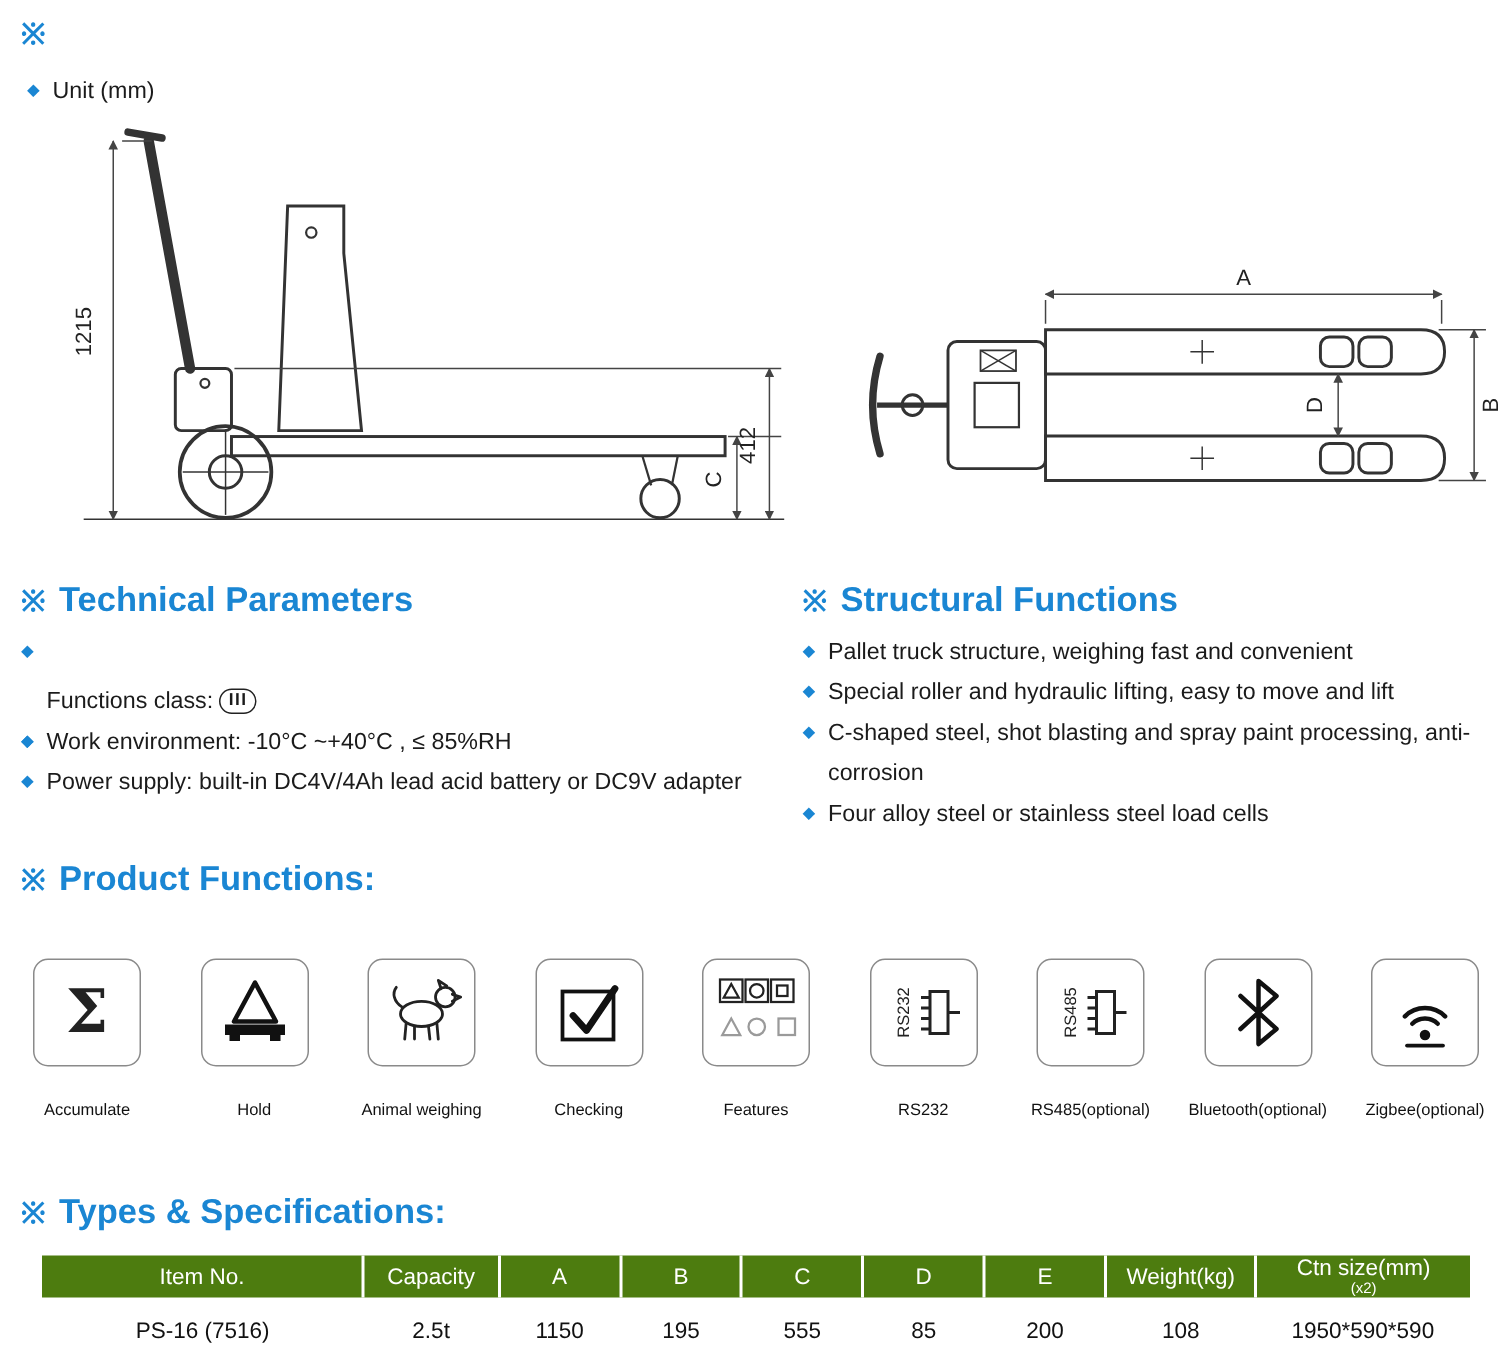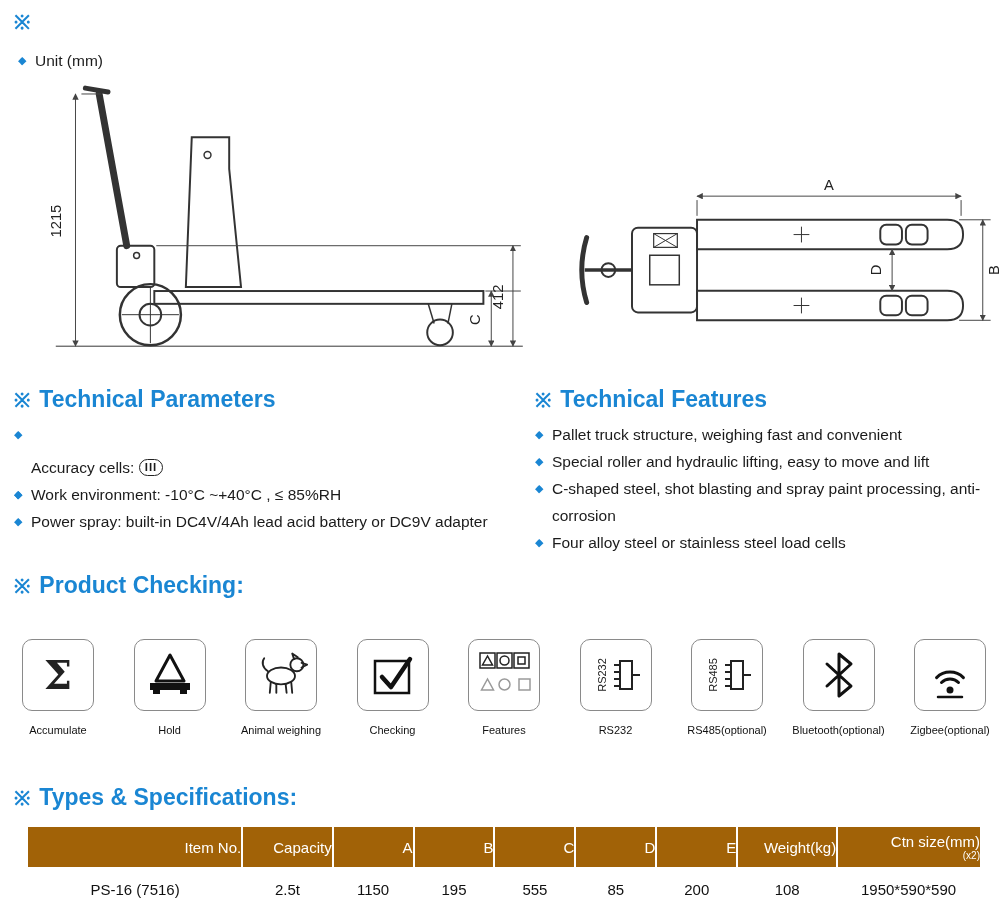--- a/index.html
+++ b/index.html
@@ -34,28 +34,28 @@
   #col-right { flex: 1; padding-left: 30px; padding-right: 8px; }
   #col-left .section-title, #col-right .section-title { margin-bottom: 8px; }
   
   #fn-title { margin: 16px 0 0 14px; }
   #fn-row { display: flex; justify-content: space-between; margin: 40px 14px 0; }
   .fn-cell { width: 88px; display: flex; flex-direction: column; align-items: center; }
   .fn-box {
     width: 72px; height: 72px; border: 1px solid #8a8a8a; border-radius: 10px;
     display: flex; align-items: center; justify-content: center; background:#fff;
   }
-  .fn-label { margin-top: 13px; font-size: 11px; white-space: nowrap; color:#111; }
+  .fn-label { margin-top: 23px; font-size: 11px; white-space: nowrap; color:#111; }
   .sigma { font-family: "DejaVu Serif", serif; font-size: 40px; font-weight: 700; line-height: 1; }
   
   #specs-title { margin: 48px 0 0 14px; }
   #specs-table { width: 952px; margin: 16px 28px 0; border-collapse: collapse; }
   #specs-table th {
-    background: #a16207; color: #fff; font-weight: 400; font-size: 15px;
-    height: 40px; border-left: 2px solid #fff; text-align: right; vertical-align: middle;
+    background: #4d7c0f; color: #fff; font-weight: 400; font-size: 15px;
+    height: 28px; border-left: 2px solid #fff; text-align: center; vertical-align: middle;
   }
   #specs-table th:first-child { border-left: none; }
   #specs-table td {
     text-align: center; font-size: 15px; height: 46px; color:#111;
     border-bottom: 1px solid #cfe0f0; vertical-align: middle;
   }
   .ctn-sub { font-size: 10px; line-height: 1.1; }
   
   svg text { font-family: "Liberation Sans", sans-serif; fill: #222; }
   .dim { stroke: #444; stroke-width: 1; fill: none; }
@@ -162,40 +162,40 @@
 </div>
 
 <div id="params-cols">
   <div id="col-left">
     <h2 class="section-title">
       <span class="marker">※</span>
       <span>Technical Parameters</span>
     </h2>
     <div class="bullet-row">
       <span class="diamond">◆</span>
-      <span>Accuracy cells:</span>
+      <span>Functions class:</span>
       <span class="badge-oval">III</span>
     </div>
     <div class="bullet-row">
       <span class="diamond">◆</span>
     </div>
     <div class="bullet-row">
       <span class="diamond">◆</span>
       <span>Work environment: -10°C ~+40°C , ≤ 85%RH</span>
     </div>
     <div class="bullet-row">
       <span class="diamond">◆</span>
-      <span>Power spray: built-in DC4V/4Ah lead acid battery or DC9V adapter</span>
+      <span>Power supply: built-in DC4V/4Ah lead acid battery or DC9V adapter</span>
     </div>
   </div>
 
   <div id="col-right">
     <h2 class="section-title">
       <span class="marker">※</span>
-      <span>Technical Features</span>
+      <span>Structural Functions</span>
     </h2>
     <div class="bullet-row">
       <span class="diamond">◆</span>
       <span>Pallet truck structure, weighing fast and convenient</span>
     </div>
     <div class="bullet-row">
       <span class="diamond">◆</span>
       <span>Special roller and hydraulic lifting, easy to move and lift</span>
     </div>
     <div class="bullet-row">
@@ -204,21 +204,21 @@
     </div>
     <div class="bullet-row">
       <span class="diamond">◆</span>
       <span>Four alloy steel or stainless steel load cells</span>
     </div>
   </div>
 </div>
 
 <h2 class="section-title" id="fn-title">
   <span class="marker">※</span>
-  <span>Product Checking:</span>
+  <span>Product Functions:</span>
 </h2>
 
 <div id="fn-row">
 
   <div class="fn-cell">
     <div class="fn-box">
       <span class="sigma">Σ</span>
     </div>
     <div class="fn-label">Accumulate</div>
   </div>

